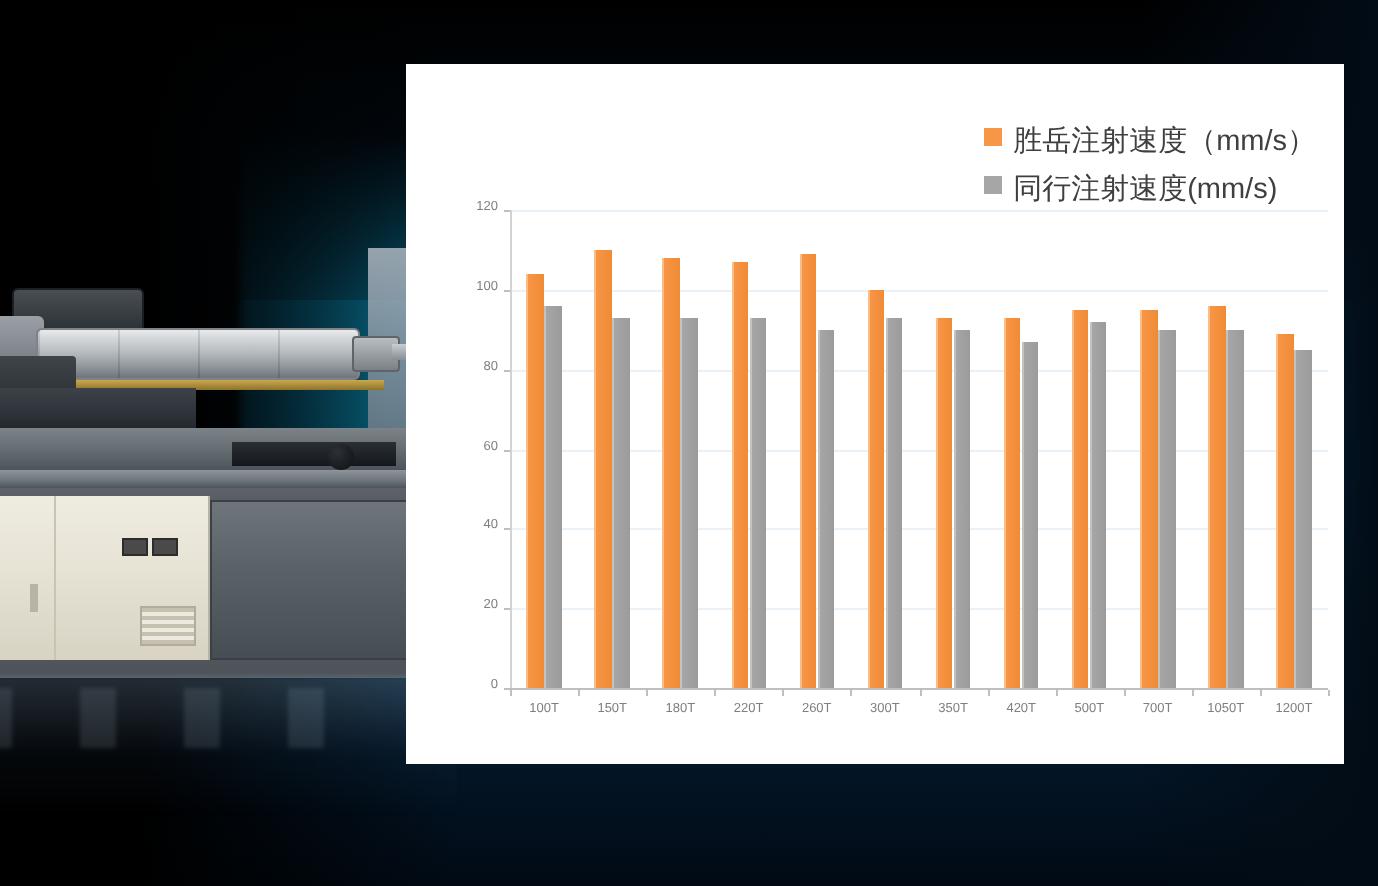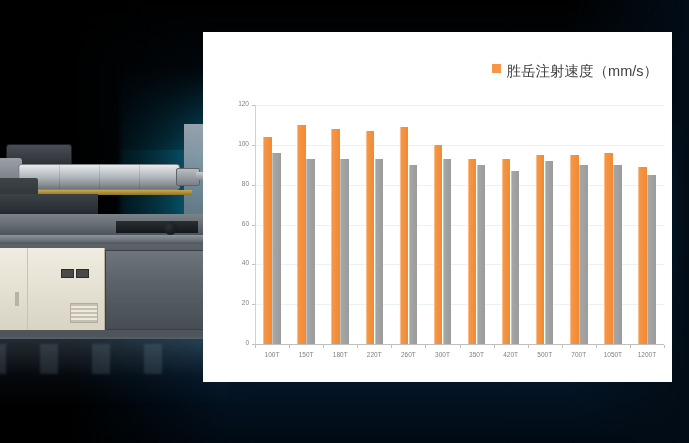--- a/index.html
+++ b/index.html
@@ -281,16 +281,20 @@
         <div class="xtick-mark" style="left: 427px; top: 313px;"></div>
         <div class="xtick" style="left: 423.958px; top: 320px; width: 40px;">1200T</div>
         <div class="xtick-mark" style="left: 461px; top: 313px;"></div>
       </div>
 
     <div class="legend">
       <div class="legend-row">
         <span class="legend-swatch" id="sw0" style="background: rgb(247, 150, 70);"></span>
         <span class="legend-text">胜岳注射速度（mm/s）</span>
       </div>
+      <div class="legend-row">
+        <span class="legend-swatch" id="sw1" style="background: rgb(166, 166, 166);"></span>
+        <span class="legend-text">同行注射速度(mm/s)</span>
+      </div>
     </div>
   </div>
 
 </div>
 
 </body></html>

